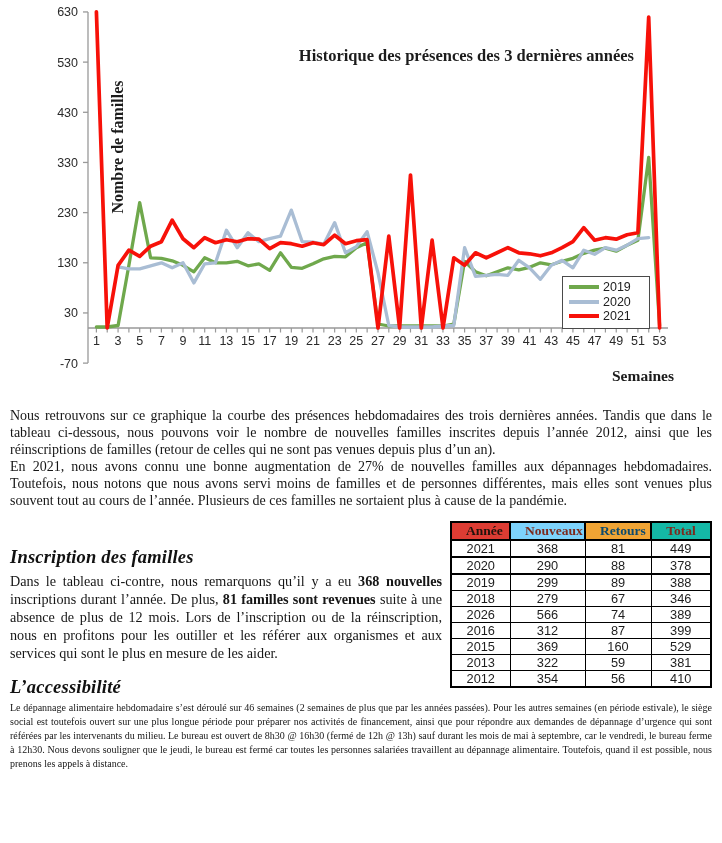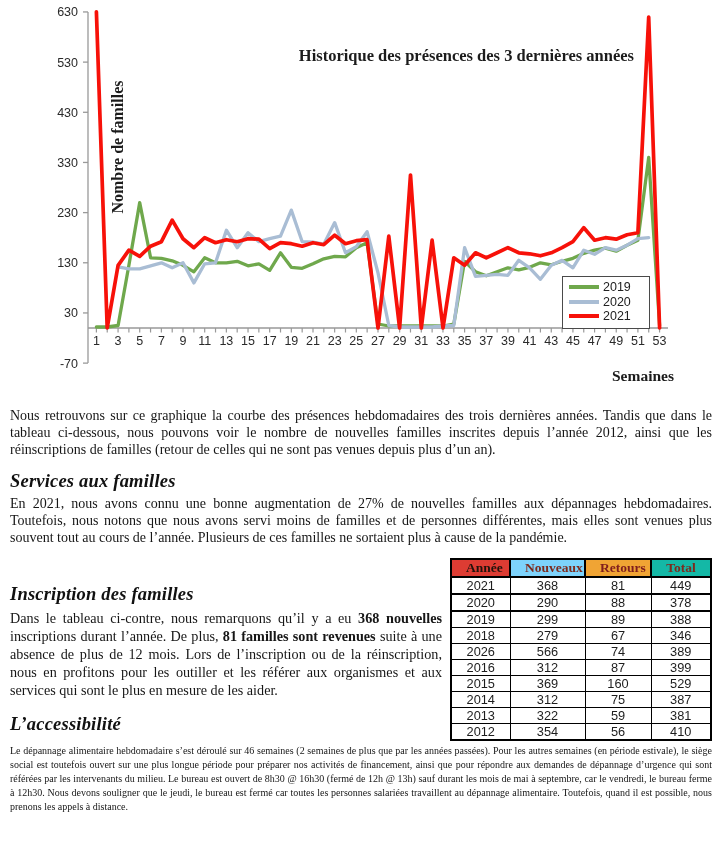--- a/index.html
+++ b/index.html
@@ -167,42 +167,41 @@
         </div>
         <div class="lg-row">
           <span class="lg-swatch" style="background: rgb(247, 17, 9);"></span>
           <span class="lg-label">2021</span>
         </div>
       </div>
   </div>
 
   <p class="para p-intro">Nous retrouvons sur ce graphique la courbe des présences hebdomadaires des trois dernières années. Tandis que dans le tableau ci-dessous, nous pouvons voir le nombre de nouvelles familles inscrites depuis l’année 2012, ainsi que les réinscriptions de familles (retour de celles qui ne sont pas venues depuis plus d’un an).</p>
 
-  <h2 class="h-services">Services aux familles</h2>
   <p class="para">En 2021, nous avons connu une bonne augmentation de 27% de nouvelles familles aux dépannages hebdomadaires. Toutefois, nous notons que nous avons servi moins de familles et de personnes différentes, mais elles sont venues plus souvent tout au cours de l’année. Plusieurs de ces familles ne sortaient plus à cause de la pandémie.</p>
 
   <div class="two-col">
     <div class="left-col">
       <h2 class="h-inscription">Inscription des familles</h2>
       <p class="p-inscription"><span>Dans le tableau ci-contre, nous remarquons qu’il y a eu </span><b>368 nouvelles</b><span> inscriptions durant l’année. De plus, </span><b>81 familles sont revenues</b><span> suite à une absence de plus de 12 mois. Lors de l’inscription ou de la réinscription, nous en profitons pour les outiller et les référer aux organismes et aux services qui sont le plus en mesure de les aider.</span></p>
       <h2 class="h-access">L’accessibilité</h2>
     </div>
     <div class="table-wrap">
       <table>
         <colgroup>
             <col style="width:59px">
             <col style="width:75px">
             <col style="width:66px">
             <col style="width:60px">
           </colgroup>
         <thead>
           <tr>
             <th id="th-annee" style="background: rgb(221, 60, 51); color: rgb(32, 19, 12);">Année</th>
             <th class="th-other" style="background: #7dd3fc; color: rgb(124, 42, 29);">Nouveaux</th>
-            <th class="th-other" style="background: rgb(240, 164, 52); color: #7f1d1d;">Retours</th>
+            <th class="th-other" style="background: rgb(240, 164, 52); color: #0c4a6e;">Retours</th>
             <th class="th-other" style="background: #14b8a6; color: rgb(124, 42, 29);">Total</th>
           </tr>
         </thead>
         <tbody id="table-body">
             <tr class="thick">
               <td>2021</td>
               <td>368</td>
               <td>81</td>
               <td>449</td>
             </tr>
@@ -236,26 +235,20 @@
               <td>87</td>
               <td>399</td>
             </tr>
             <tr>
               <td>2015</td>
               <td>369</td>
               <td>160</td>
               <td>529</td>
             </tr>
             <tr>
-              <td>2014</td>
-              <td>312</td>
-              <td>75</td>
-              <td>387</td>
-            </tr>
-            <tr>
               <td>2013</td>
               <td>322</td>
               <td>59</td>
               <td>381</td>
             </tr>
             <tr>
               <td>2012</td>
               <td>354</td>
               <td>56</td>
               <td>410</td>

